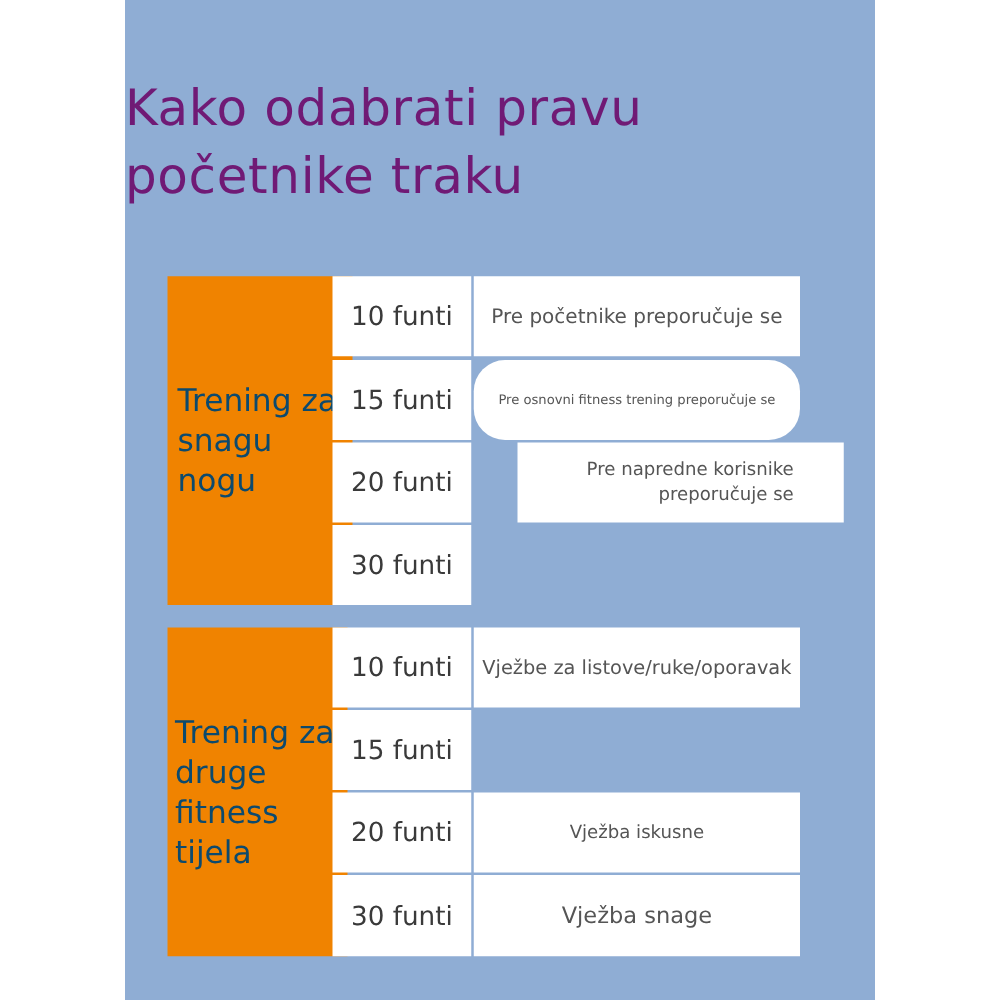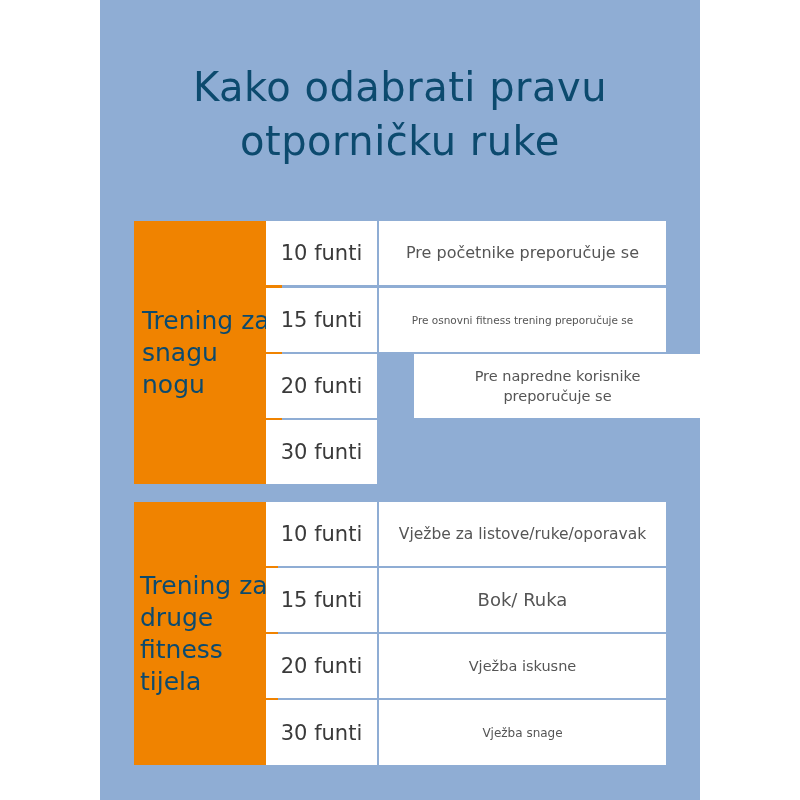--- a/index.html
+++ b/index.html
@@ -7,21 +7,21 @@
     width: 800px; height: 800px; background: #ffffff;
     position: relative; overflow: hidden;
     font-family: "DejaVu Sans", sans-serif;
   }
   .panel {
     position: absolute; left: 100px; top: 0; width: 600px; height: 800px;
     background: #8fadd4;
   }
   .title {
     position: absolute; left: 0; top: 60px; width: 600px;
-    text-align: center; color: #0c4a6e; font-size: 40px; line-height: 54px;
+    text-align: left; color: #701a75; font-size: 40px; line-height: 54px;
     letter-spacing: 0.5px;
   }
   .table {
     position: absolute; left: 34px; width: 532px;
   }
   .t1 { top: 221px; height: 263px; }
   .t2 { top: 502px; height: 263px; }
   .cat {
     position: absolute; left: 0; top: 0; width: 132px; height: 100%;
     background: #f08300; color: #0c4a6e;
@@ -30,36 +30,36 @@
   }
   .row {
     position: absolute; left: 132px; width: 400px; height: 64px;
   }
   .w {
     position: absolute; left: 0; top: 0; width: 111px; height: 100%;
     background: #ffffff; color: #3a3a3a; font-size: 21px;
     display: flex; align-items: center; justify-content: center;
   }
   .d {
-    position: absolute; left: 113px; top: 0; width: 287px; height: 100%;
+    position: absolute; left: 113px; top: 0; width: 261px; height: 100%;
     background: #ffffff; color: #555555;
-    display: flex; align-items: center; justify-content: center; text-align: center;
+    display: flex; align-items: center; justify-content: center; text-align: right;
     font-size: 16px; line-height: 20px; padding: 0 4px; box-sizing: border-box;
   }
-  .d.small { font-size: 10.5px; }
+  .d.small { font-size: 10.5px; border-radius: 25px; }
   .d.mid { font-size: 14.5px; }
   .d.narrow { padding: 0 40px; margin-left: 35px; }
 </style>
 </head>
 <body>
 
 <div class="panel">
   <div class="title">
     <div>Kako odabrati pravu</div>
-    <div>otporničku ruke</div>
+    <div>početnike traku</div>
   </div>
 
   <div class="table t1">
     <div class="cat" style="padding:0 8px;">Trening za snagu nogu</div>
     <div class="row" style="top:0px;">
       <div class="w">10 funti</div>
       <div class="d">Pre početnike preporučuje se</div>
     </div>
     <div class="row" style="top:67px;">
       <div class="w">15 funti</div>
@@ -75,24 +75,23 @@
   </div>
 
   <div class="table t2">
     <div class="cat" style="padding:0 6px;">Trening za druge fitness tijela</div>
     <div class="row" style="top:0px;">
       <div class="w">10 funti</div>
       <div class="d" style="font-size:15.5px;">Vježbe za listove/ruke/oporavak</div>
     </div>
     <div class="row" style="top:66px;">
       <div class="w">15 funti</div>
-      <div class="d" style="font-size:18px;">Bok/ Ruka</div>
     </div>
     <div class="row" style="top:132px;">
       <div class="w">20 funti</div>
       <div class="d mid">Vježba iskusne</div>
     </div>
     <div class="row" style="top:198px;height:65px;">
       <div class="w">30 funti</div>
-      <div class="d" style="font-size:12px;">Vježba snage</div>
+      <div class="d" style="font-size:18px;">Vježba snage</div>
     </div>
   </div>
 </div>
 
 </body></html>

